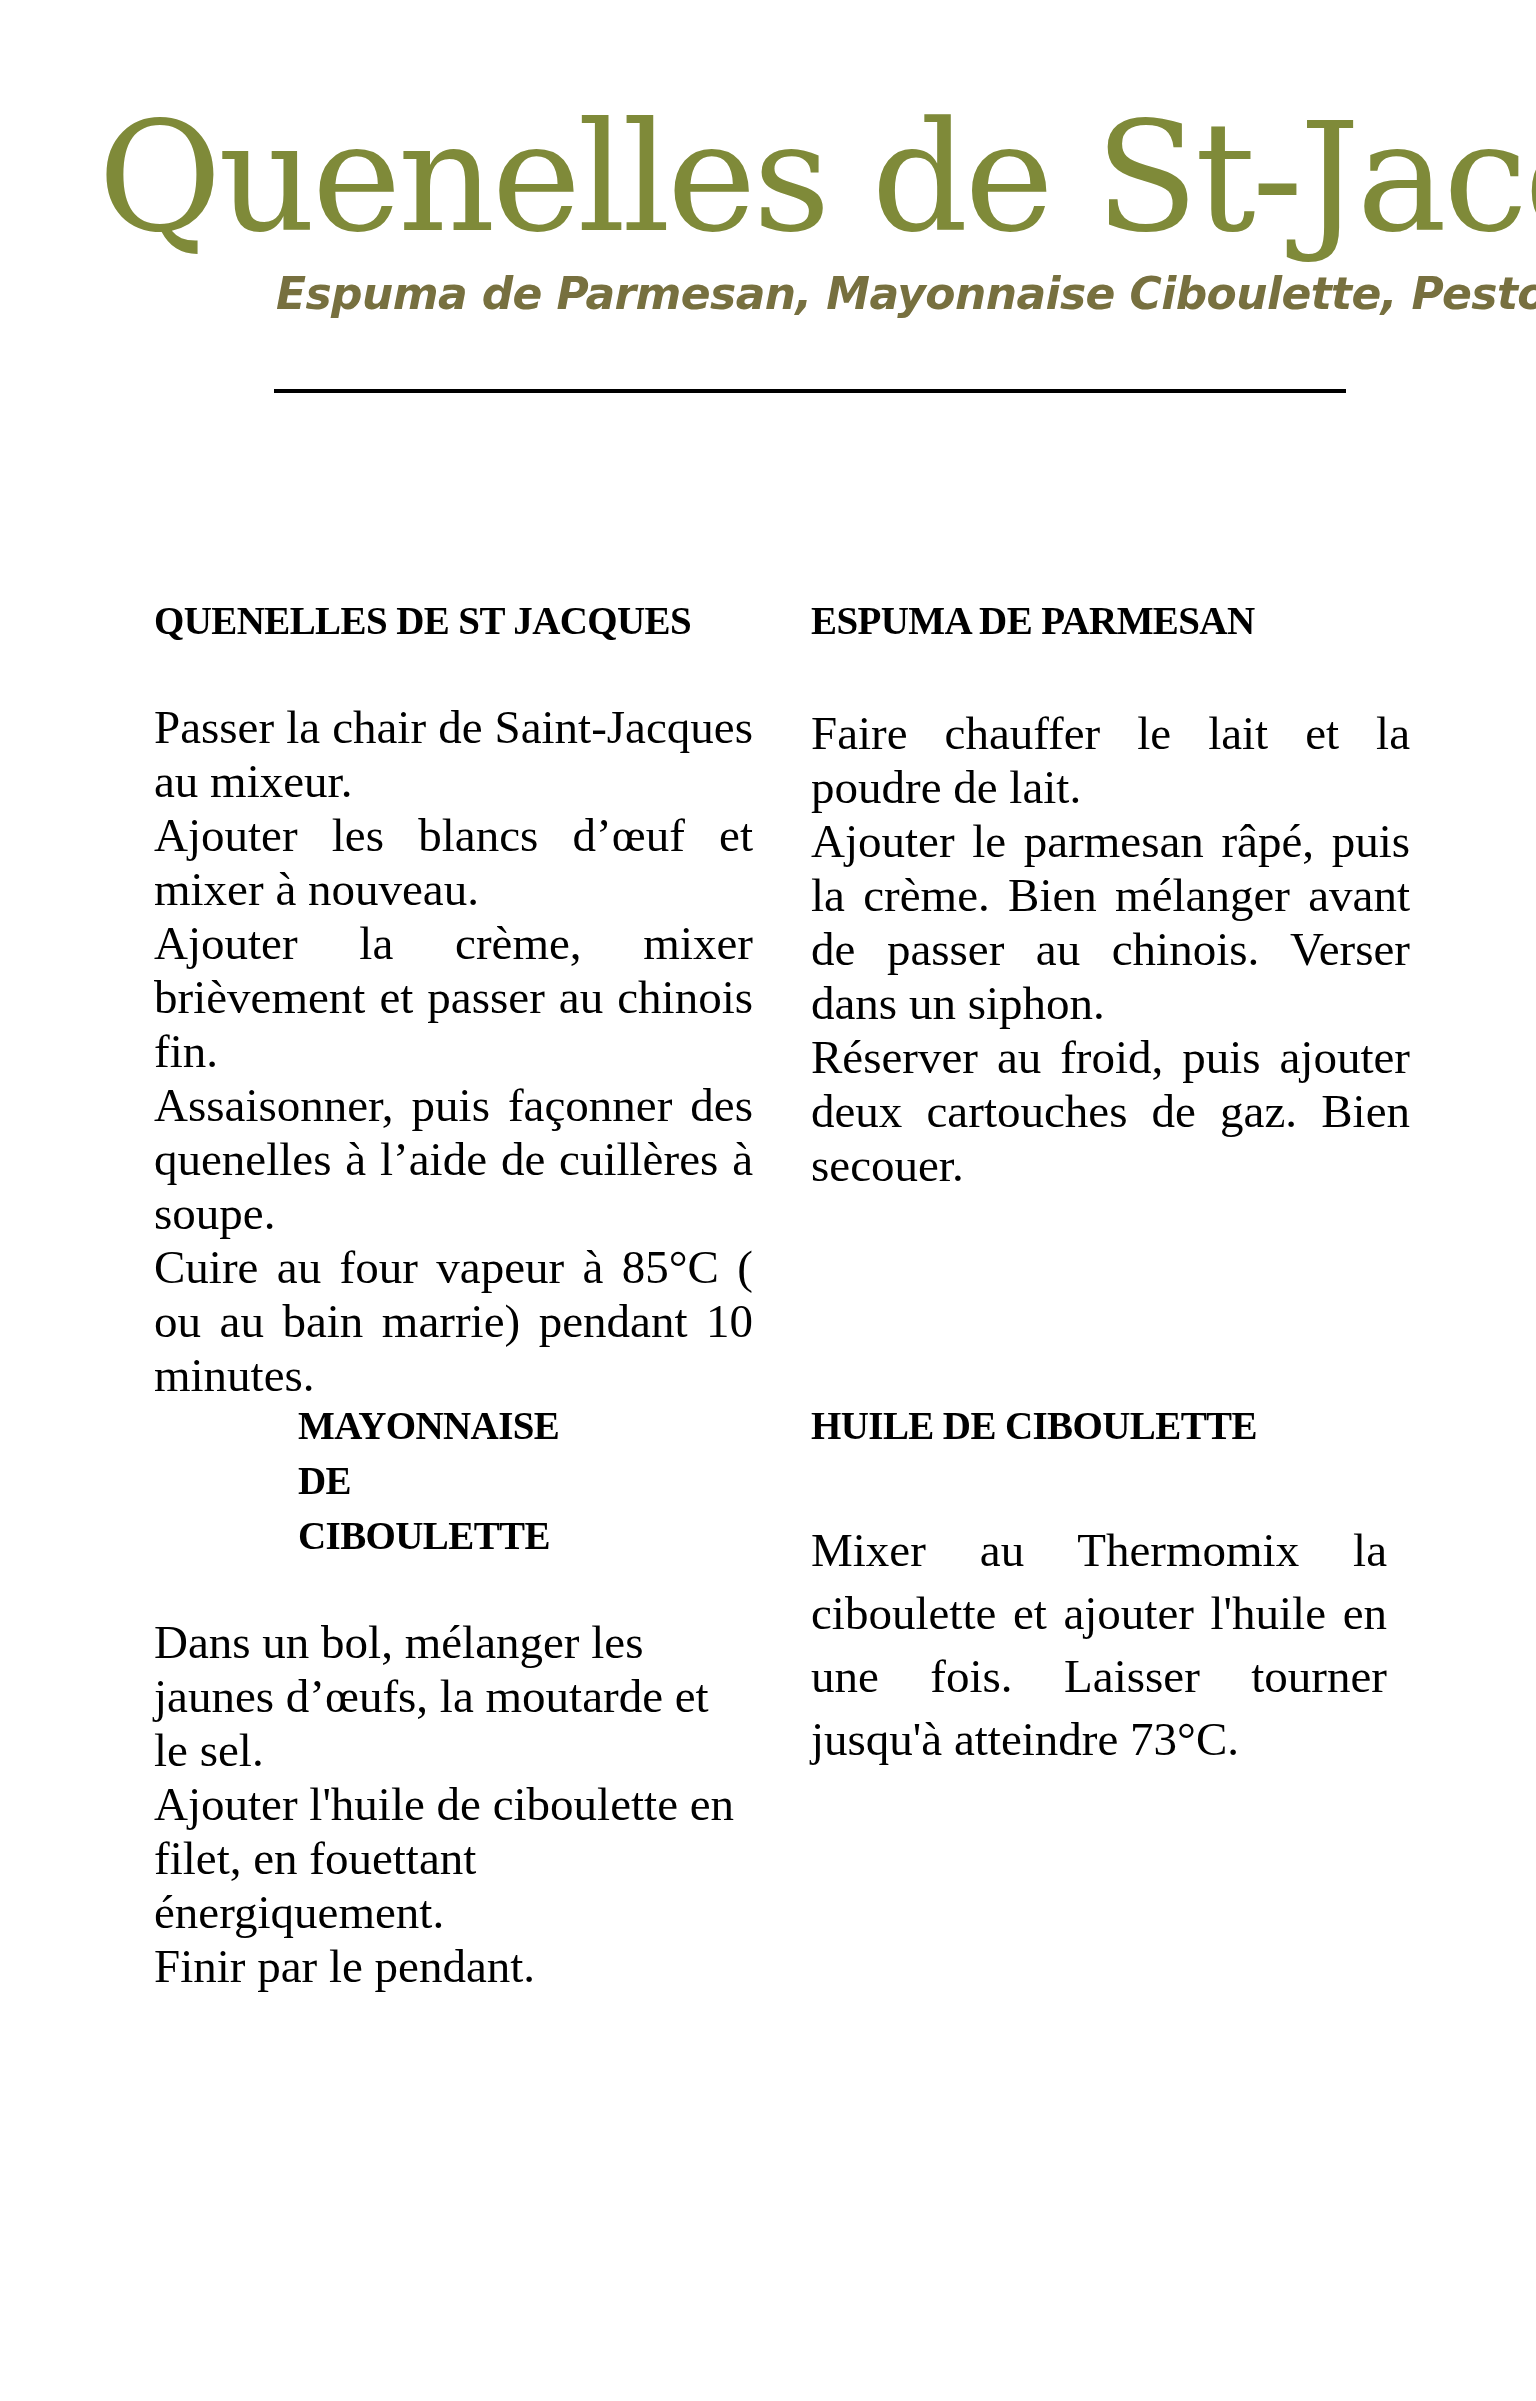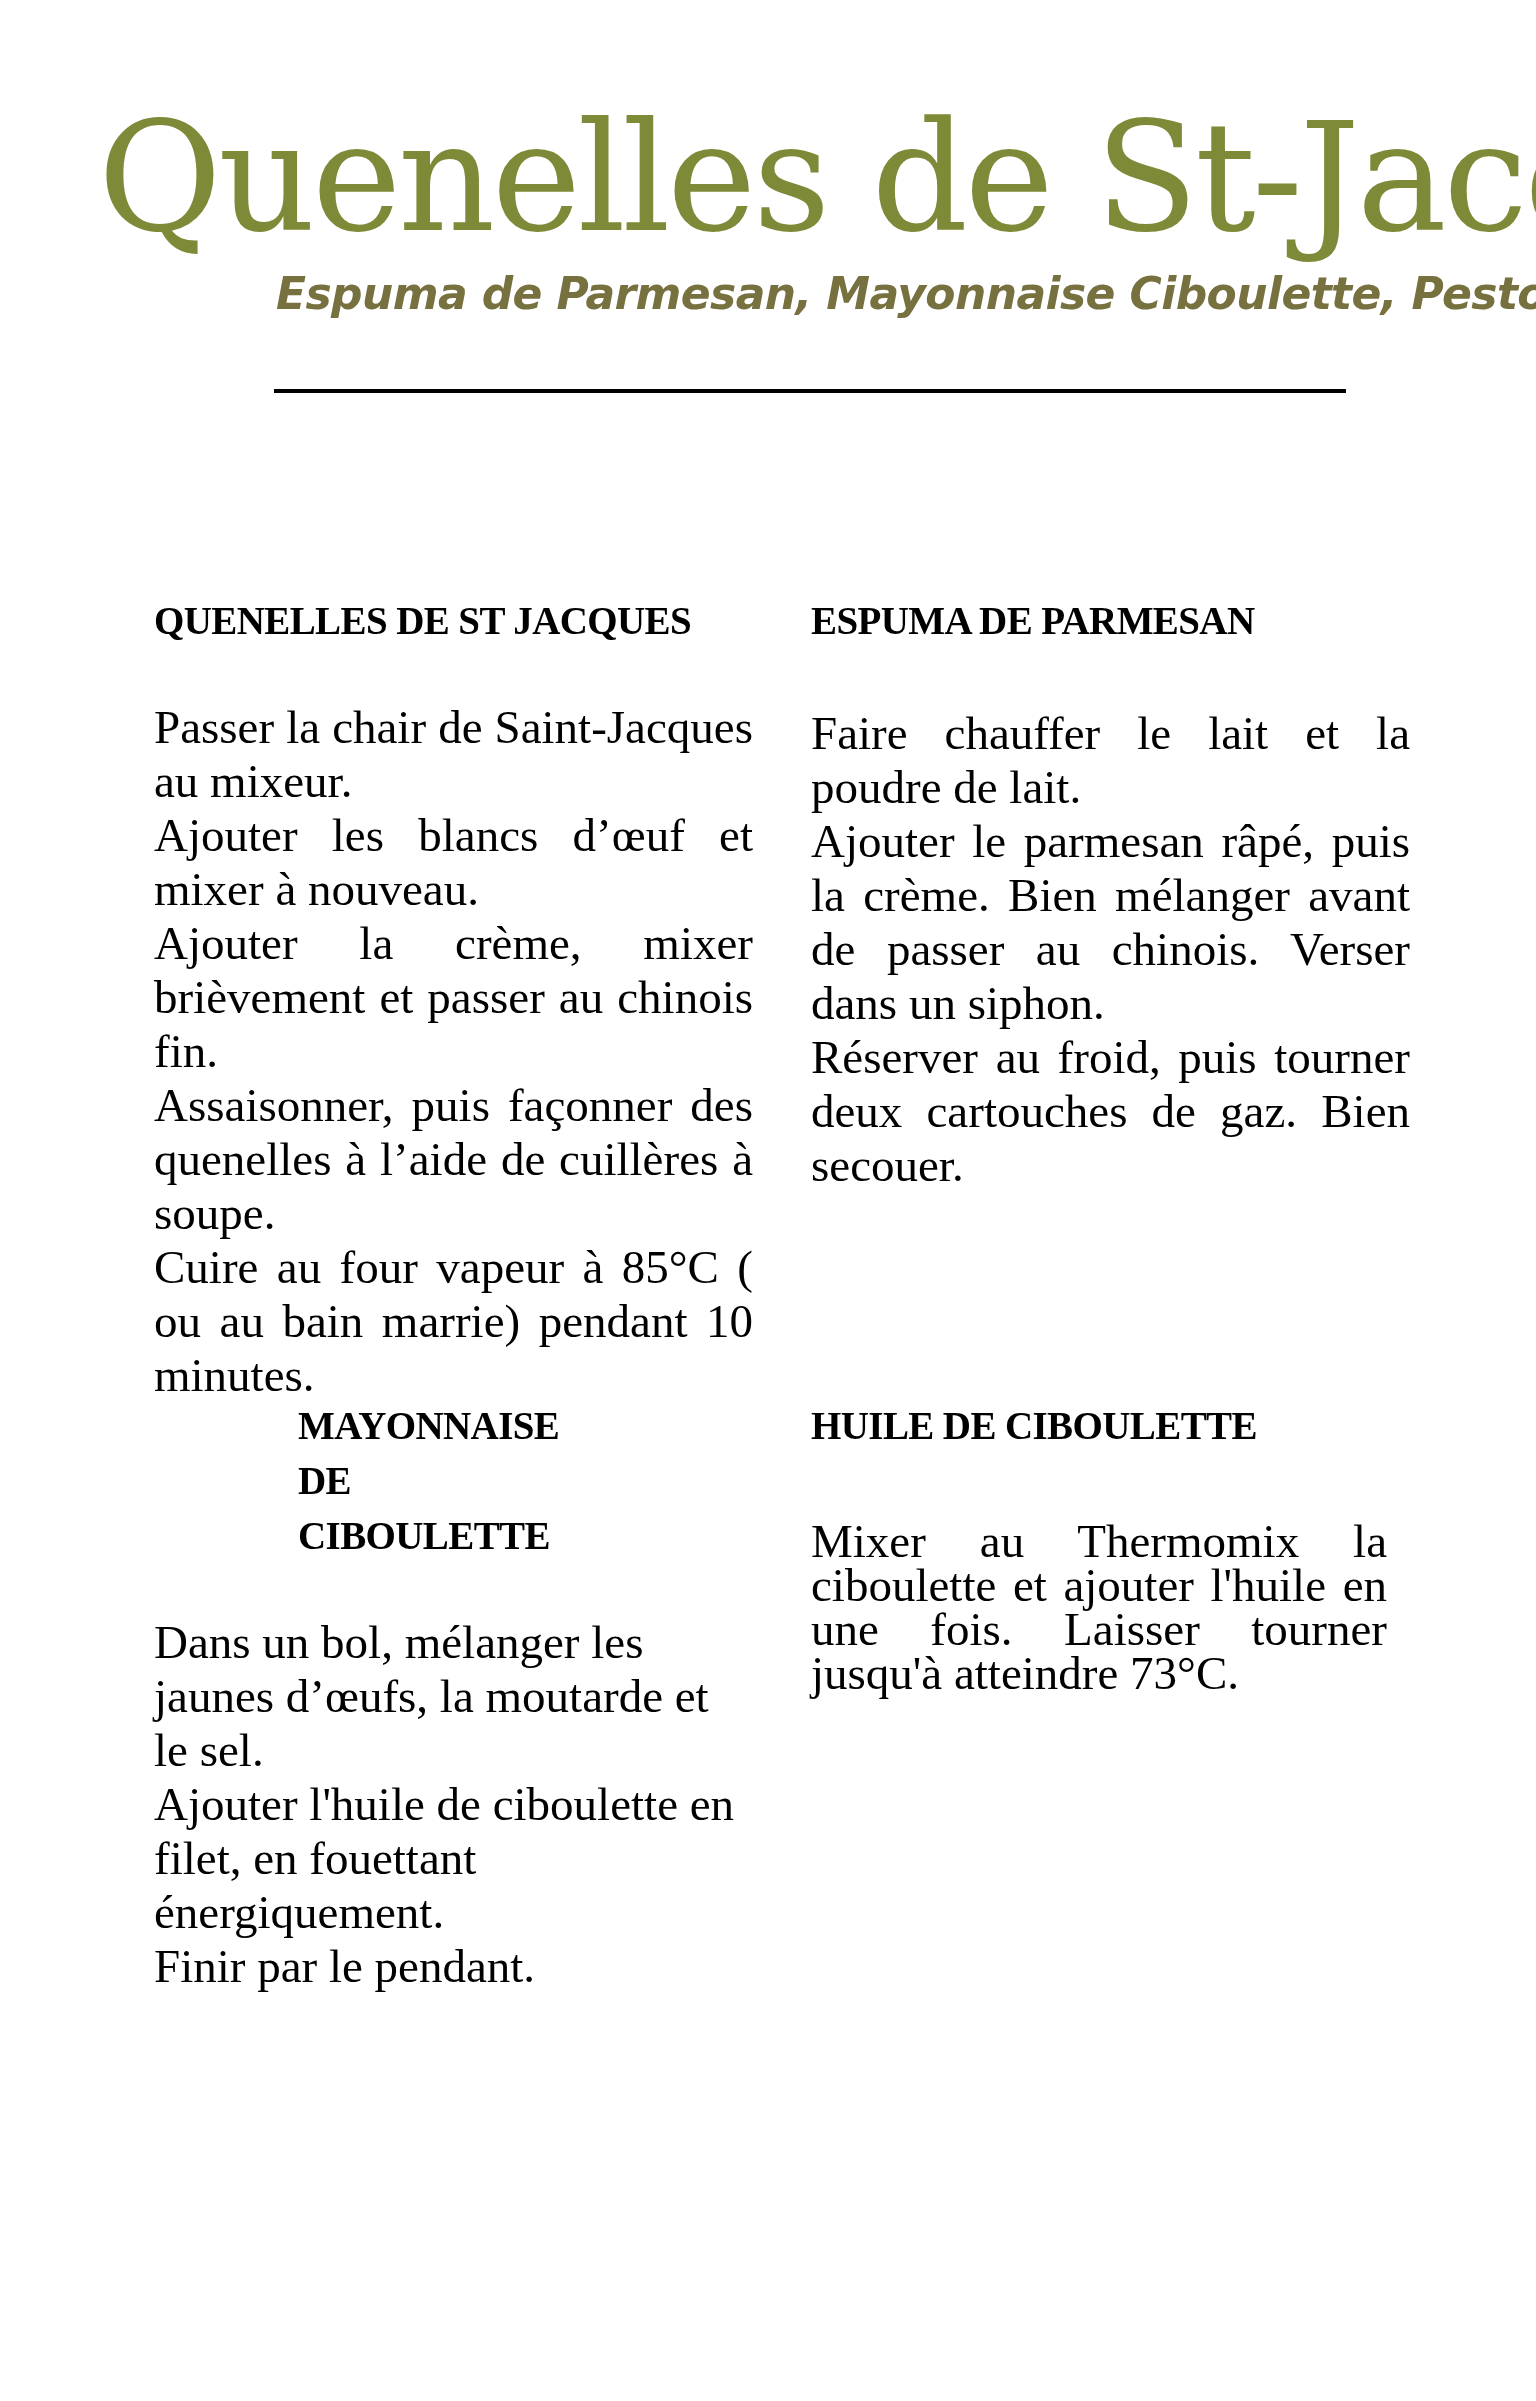--- a/index.html
+++ b/index.html
@@ -74,21 +74,21 @@
     }
     .section .body p {
       margin: 0;
     }
     #sec-quenelles { left: 154px; top: 593px; }
     #sec-espuma { left: 811px; top: 593px; }
     #sec-espuma .body { margin-top: 58px; }
     #sec-mayo { left: 154px; top: 1398px; width: 599px; }
     #sec-mayo .body { margin-top: 52px; text-align: left; }
     #sec-huile { left: 811px; top: 1398px; width: 576px; }
-    #sec-huile .body { margin-top: 66px; line-height: 44px; }
+    #sec-huile .body { margin-top: 66px; line-height: 63px; }
   </style>
 </head>
 <body>
 
 <h1 class="title">Quenelles de St-Jacques</h1>
 <div class="subtitle">Espuma de Parmesan, Mayonnaise Ciboulette, Pesto de Roquette</div>
 <div class="divider"></div>
 
 <section class="section" id="sec-quenelles">
   <h2>QUENELLES DE ST JACQUES</h2>
@@ -99,21 +99,21 @@
     <p>Assaisonner, puis façonner des quenelles à l’aide de cuillères à soupe.</p>
     <p>Cuire au four vapeur à 85°C ( ou au bain marrie) pendant 10 minutes.</p>
   </div>
 </section>
 
 <section class="section" id="sec-espuma">
   <h2>ESPUMA DE PARMESAN</h2>
   <div class="body">
     <p>Faire chauffer le lait et la poudre de lait.</p>
     <p>Ajouter le parmesan râpé, puis la crème. Bien mélanger avant de passer au chinois. Verser dans un siphon.</p>
-    <p>Réserver au froid, puis tourner deux cartouches de gaz. Bien secouer.</p>
+    <p>Réserver au froid, puis ajouter deux cartouches de gaz. Bien secouer.</p>
   </div>
 </section>
 
 <section class="section" id="sec-mayo">
   <h2 style="padding: 0 144px;">MAYONNAISE DE CIBOULETTE</h2>
   <div class="body">
     <p>Dans un bol, mélanger les jaunes d’œufs, la moutarde et le sel.</p>
     <p>Ajouter l'huile de ciboulette en filet, en fouettant énergiquement.</p>
     <p>Finir par le pendant.</p>
   </div>

